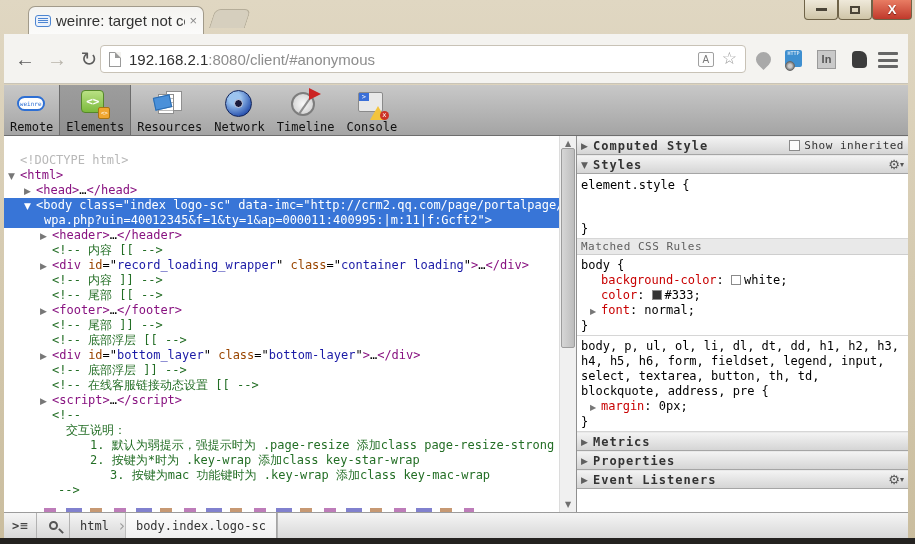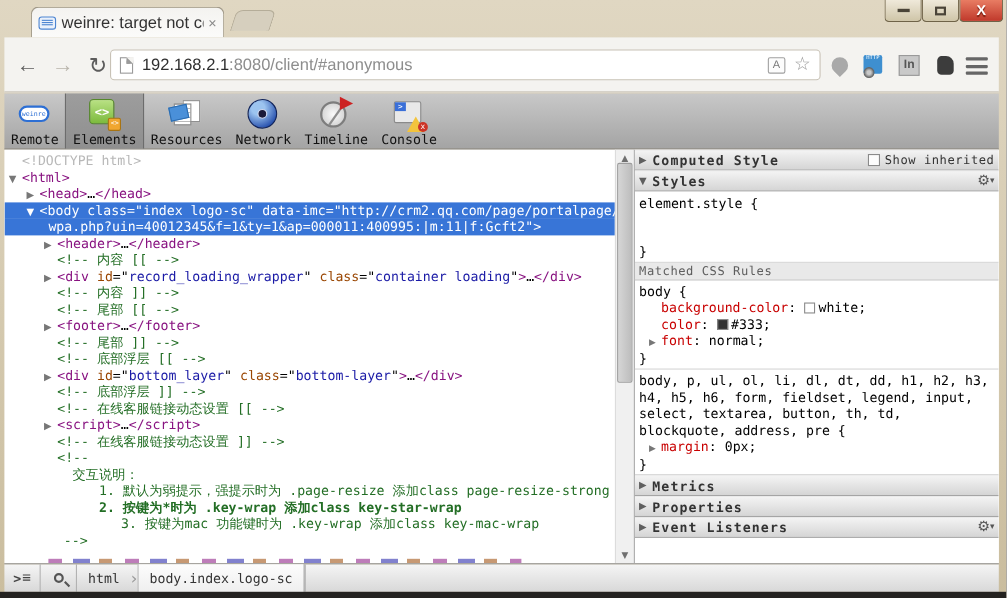--- a/index.html
+++ b/index.html
@@ -96,21 +96,21 @@
        border:1px solid #8a8a8a;border-radius:2px;}
   .ic-console .prompt{position:absolute;left:4px;top:5px;width:10px;height:8px;background:#3a6fd8;
        color:#fff;font-size:7px;line-height:8px;text-align:center;}
   .ic-console .warn{position:absolute;right:3px;bottom:0;width:0;height:0;
        border-left:8px solid transparent;border-right:8px solid transparent;border-bottom:14px solid #f3c43d;}
   .ic-console .err{position:absolute;right:0;bottom:0;width:9px;height:9px;border-radius:50%;
        background:#cc3326;color:#fff;font-size:7px;line-height:9px;text-align:center;}
   
   .main{position:absolute;left:4px;right:7px;top:136px;height:376px;background:#fff;display:flex;overflow:hidden;}
   .dom{width:555px;height:100%;overflow:hidden;font-family:"DejaVu Sans Mono",monospace;
-       font-size:12px;line-height:15px;padding-top:3px;position:relative;}
+       font-size:12px;line-height:15px;padding-top:17px;position:relative;}
   .line{white-space:nowrap;height:15px;}
   .line .exp{display:inline-block;width:12px;margin-left:-12px;color:#777;font-size:9px;
        font-family:"DejaVu Sans",sans-serif;}
   .line.sel{background:#3875d7;}
   .line.sel span{color:#fff !important;}
   .tk-tag{color:#881280;} .tk-attr{color:#994500;} .tk-val{color:#1a1aa6;}
   .tk-com{color:#236e25;} .tk-doc{color:#b8b8b8;} .tk-plain{color:#000;}
   .cutline{position:absolute;bottom:0;left:40px;width:430px;height:4px;opacity:.55;overflow:hidden;
        background:repeating-linear-gradient(90deg,#881280 0 12px,transparent 12px 22px,#1a1aa6 22px 38px,
        transparent 38px 46px,#994500 46px 58px,transparent 58px 70px);}
@@ -277,25 +277,24 @@
         <div class="line" style="padding-left: 48px;"><span class="exp">▶</span><span class="tk-tag">&lt;div </span><span class="tk-attr">id</span><span class="tk-plain">="</span><span class="tk-val">record_loading_wrapper</span><span class="tk-plain">" </span><span class="tk-attr">class</span><span class="tk-plain">="</span><span class="tk-val">container loading</span><span class="tk-plain">"</span><span class="tk-tag">&gt;</span><span class="tk-plain">…</span><span class="tk-tag">&lt;/div&gt;</span></div>
         <div class="line" style="padding-left: 48px;"><span class="tk-com">&lt;!-- 内容 ]] --&gt;</span></div>
         <div class="line" style="padding-left: 48px;"><span class="tk-com">&lt;!-- 尾部 [[ --&gt;</span></div>
         <div class="line" style="padding-left: 48px;"><span class="exp">▶</span><span class="tk-tag">&lt;footer&gt;</span><span class="tk-plain">…</span><span class="tk-tag">&lt;/footer&gt;</span></div>
         <div class="line" style="padding-left: 48px;"><span class="tk-com">&lt;!-- 尾部 ]] --&gt;</span></div>
         <div class="line" style="padding-left: 48px;"><span class="tk-com">&lt;!-- 底部浮层 [[ --&gt;</span></div>
         <div class="line" style="padding-left: 48px;"><span class="exp">▶</span><span class="tk-tag">&lt;div </span><span class="tk-attr">id</span><span class="tk-plain">="</span><span class="tk-val">bottom_layer</span><span class="tk-plain">" </span><span class="tk-attr">class</span><span class="tk-plain">="</span><span class="tk-val">bottom-layer</span><span class="tk-plain">"</span><span class="tk-tag">&gt;</span><span class="tk-plain">…</span><span class="tk-tag">&lt;/div&gt;</span></div>
         <div class="line" style="padding-left: 48px;"><span class="tk-com">&lt;!-- 底部浮层 ]] --&gt;</span></div>
         <div class="line" style="padding-left: 48px;"><span class="tk-com">&lt;!-- 在线客服链接动态设置 [[ --&gt;</span></div>
         <div class="line" style="padding-left: 48px;"><span class="exp">▶</span><span class="tk-tag">&lt;script&gt;</span><span class="tk-plain">…</span><span class="tk-tag">&lt;/script&gt;</span></div>
-        <div class="line" style="padding-left: 48px;"><span class="tk-com">&lt;!-- 在线客服链接动态设置 ]] --&gt;</span></div>
         <div class="line" style="padding-left: 48px;"><span class="tk-com">&lt;!--</span></div>
         <div class="line" style="padding-left: 62px;"><span class="tk-com">交互说明：</span></div>
         <div class="line" style="padding-left: 86px;"><span class="tk-com">1. 默认为弱提示，强提示时为 .page-resize 添加class page-resize-strong</span></div>
-        <div class="line" style="padding-left: 86px; font-weight: bold;"><span class="tk-com">2. 按键为*时为 .key-wrap 添加class key-star-wrap</span></div>
+        <div class="line" style="padding-left: 86px;"><span class="tk-com">2. 按键为*时为 .key-wrap 添加class key-star-wrap</span></div>
         <div class="line" style="padding-left: 106px;"><span class="tk-com">3. 按键为mac 功能键时为 .key-wrap 添加class key-mac-wrap</span></div>
         <div class="line" style="padding-left: 54px;"><span class="tk-com">--&gt;</span></div>
         <div class="cutline"></div>
     </div>
     <div class="sb">
       <div class="arr up">▲</div>
       <div class="thumb"></div>
       <div class="arr dn">▼</div>
     </div>
     <div class="rp">

